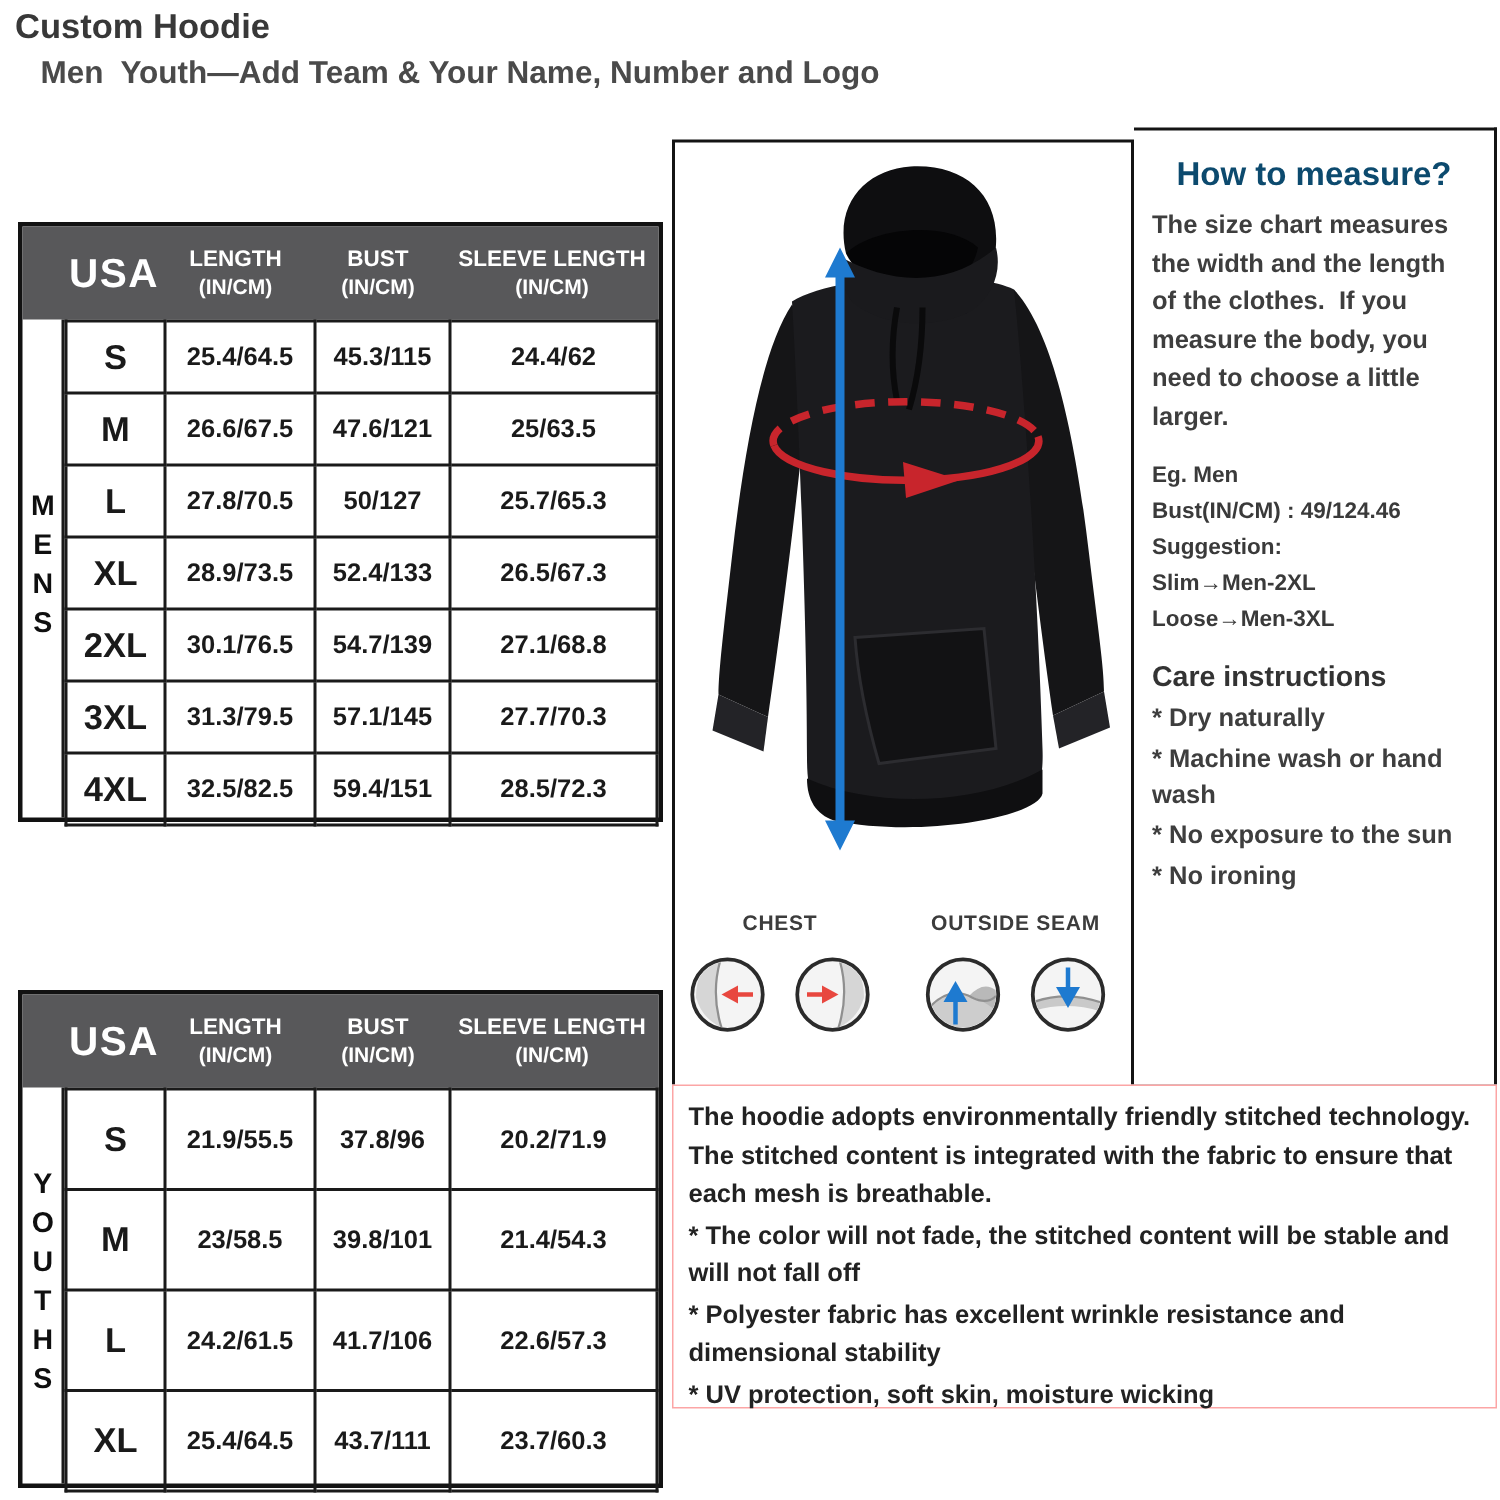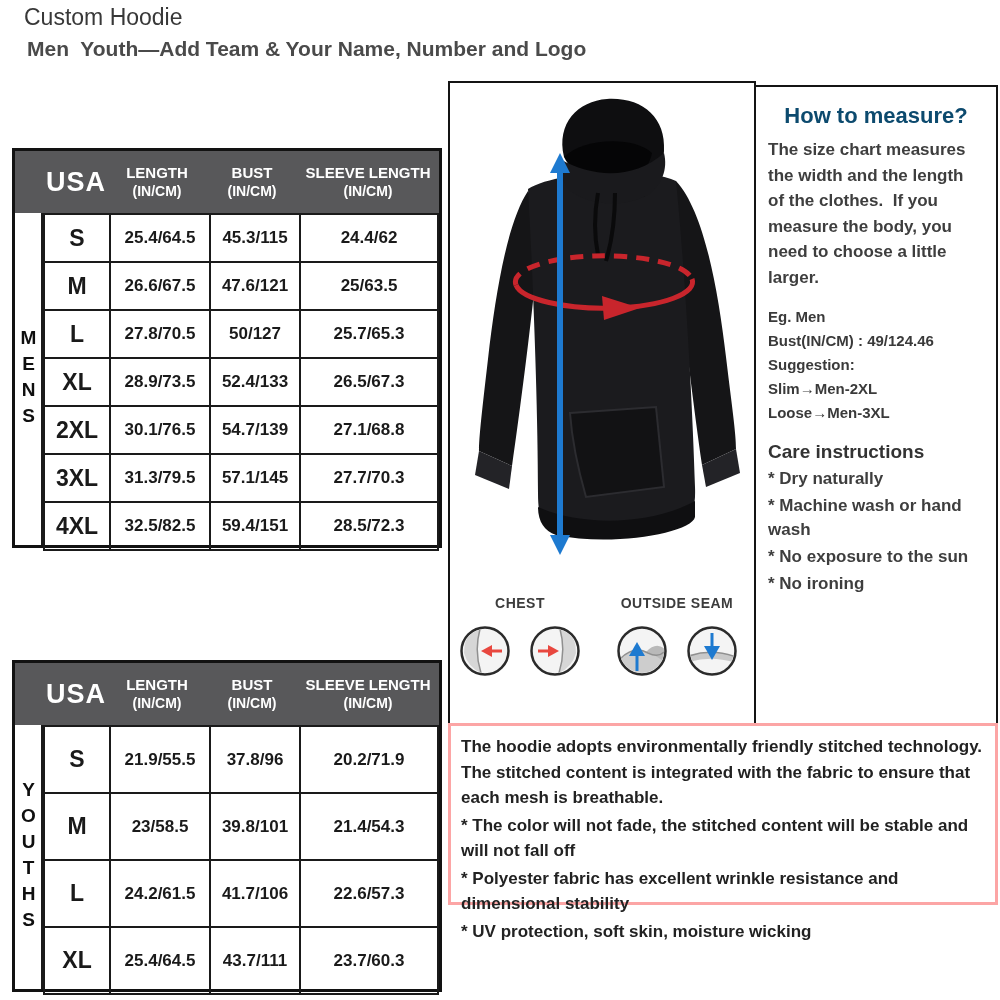--- a/index.html
+++ b/index.html
@@ -1,20 +1,20 @@
 <!DOCTYPE html>
 <html><head>
 <meta charset="utf-8">
 <style>
   html,body{margin:0;padding:0;background:#ffffff;}
   body{width:1000px;height:1000px;position:relative;font-family:"Liberation Sans",sans-serif;color:#1a1a1a;}
   .canvas{position:absolute;inset:0;width:1000px;height:1000px;background:#fff;overflow:hidden;}
 
   
-  .page-title{position:absolute;left:24px;top:4px;font-size:23px;font-weight:400;color:#383838;}
+  .page-title{position:absolute;left:10px;top:4px;font-size:23px;font-weight:700;color:#383838;}
   .page-subtitle{position:absolute;left:10px;top:37px;font-size:21px;font-weight:600;color:#4a4a4a;white-space:pre-wrap;margin-left:17px;}
 
   
   .size-chart{position:absolute;border:3px solid #121212;background:#fff;box-sizing:border-box;}
   #mens-chart{left:12px;top:148px;width:430px;height:400px;}
   #youths-chart{left:12px;top:660px;width:430px;height:332px;}
   .chart-header{display:flex;background:#58585a;color:#fff;height:62px;align-items:center;}
   .hc{text-align:center;box-sizing:border-box;}
   .hc-usa{width:92px;font-size:27px;font-weight:700;letter-spacing:1px;padding-left:30px;}
   .hc-length{width:100px;}
@@ -26,39 +26,39 @@
   .vstrip{width:26px;display:flex;align-items:center;justify-content:center;border-right:2px solid #1a1a1a;}
   .vlabel{writing-mode:vertical-lr;text-orientation:upright;font-size:19px;font-weight:700;letter-spacing:5px;color:#0f0f0f;}
   table.size-table{border-collapse:collapse;flex:1;table-layout:fixed;width:100%;}
   .size-table td{border:2px solid #1a1a1a;text-align:center;vertical-align:middle;padding:0;}
   .size-table td.col-size{font-size:23px;font-weight:700;}
   .size-table td.col-val{font-size:17px;font-weight:700;}
   #mens-chart td{height:46px;}
   #youths-chart td{height:65px;}
 
   
-  #hoodie-panel{position:absolute;left:448px;top:81px;width:308px;height:720px;border:2px solid #141414;box-sizing:border-box;background:#fff;}
+  #hoodie-panel{position:absolute;left:448px;top:93px;width:308px;height:720px;border:2px solid #141414;box-sizing:border-box;background:#fff;}
   #hoodie-svg{position:absolute;left:2px;top:6px;}
   .measure-group{position:absolute;display:flex;flex-direction:column;align-items:center;gap:14px;}
   #chest-group{left:8px;top:512px;width:124px;}
   #seam-group{left:158px;top:512px;width:138px;}
   .measure-caption{font-size:14px;font-weight:700;color:#3c3c3c;letter-spacing:.5px;}
   .icon-row{display:flex;gap:18px;}
 
   
   #measure-panel{position:absolute;left:756px;top:85px;width:242px;height:640px;border:2px solid #141414;border-left:none;box-sizing:border-box;background:#fff;padding:8px 12px;}
   .measure-heading{font-size:22px;font-weight:700;color:#0c4a6e;text-align:center;margin:8px 0 8px;}
   .measure-body{font-size:17px;font-weight:600;line-height:1.5;color:#3e3e3e;white-space:pre-wrap;}
   .example-block{margin-top:15px;font-size:15px;font-weight:700;line-height:1.6;color:#3a3a3a;}
   .care-heading{margin-top:16px;font-size:19px;font-weight:600;color:#333;}
   .care-list{margin-top:4px;font-size:17px;font-weight:600;line-height:1.45;color:#3e3e3e;}
   .care-item{margin:2px 0;}
 
   
-  #description-panel{position:absolute;left:448px;top:723px;width:550px;height:182px;border:3px solid #fca5a5;box-sizing:border-box;background:#fff;padding:6px 10px;}
+  #description-panel{position:absolute;left:448px;top:723px;width:550px;height:216px;border:1px solid #fca5a5;box-sizing:border-box;background:#fff;padding:6px 10px;}
   .desc-p{font-size:17px;font-weight:700;line-height:1.5;color:#222;margin:2px 0;}
 </style>
 </head>
 <body>
 
 <div class="canvas">
 
   <div class="page-title">Custom Hoodie</div>
   <div class="page-subtitle">Men  Youth—Add Team &amp; Your Name, Number and Logo</div>
 

